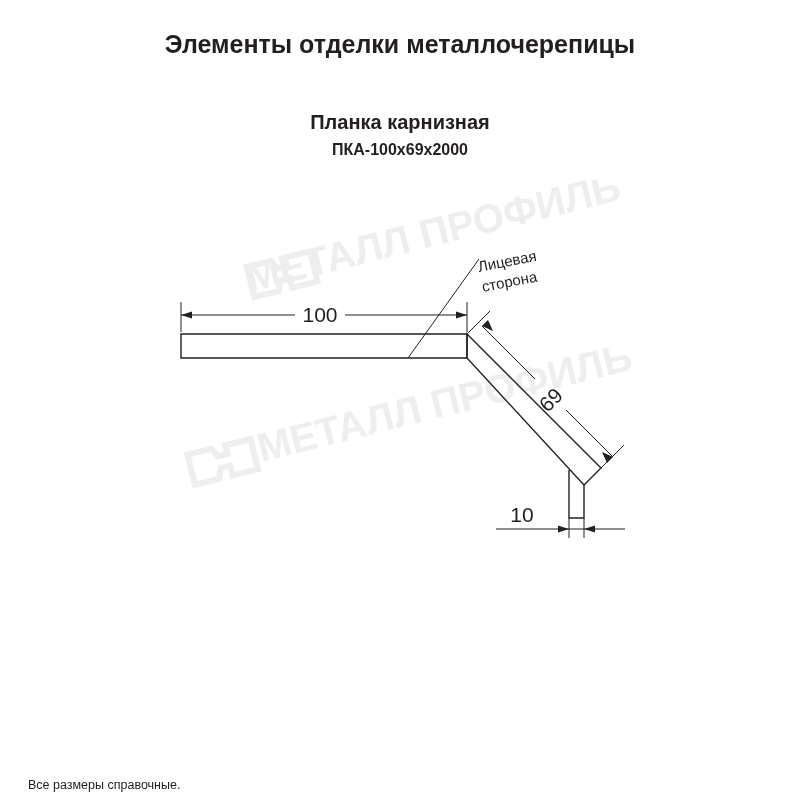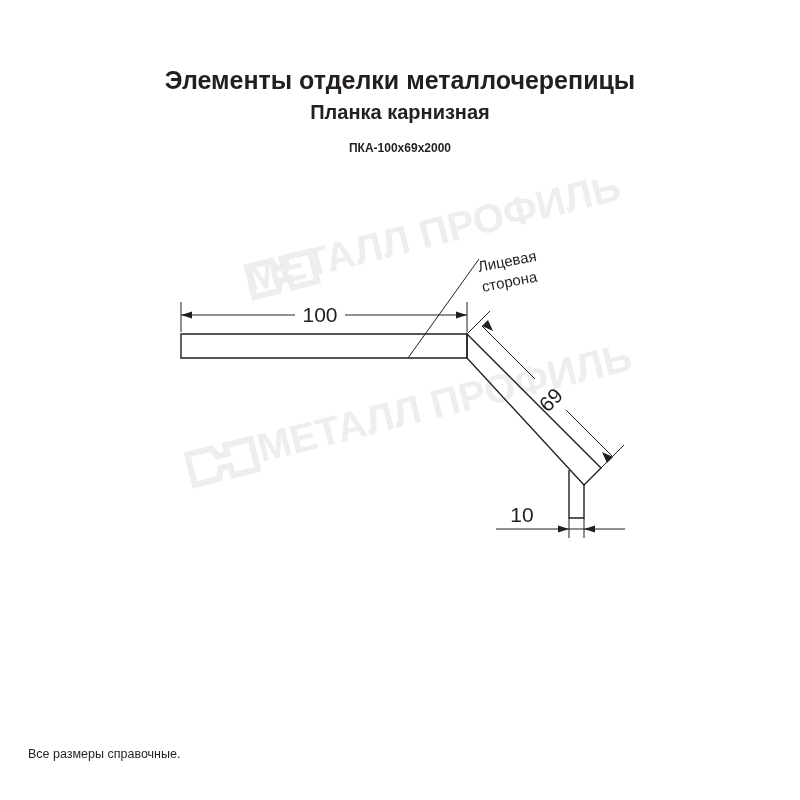--- a/index.html
+++ b/index.html
@@ -23,57 +23,56 @@
   }
   .title-main {
     position: absolute;
     left: 0;
     top: 30px;
     width: 800px;
     text-align: center;
     font-size: 25px;
     font-weight: bold;
     letter-spacing: 0px;
-    margin-top: 36px;
   }
   .title-sub {
     position: absolute;
     left: 0;
-    top: 101px;
+    top: 111px;
     width: 800px;
     text-align: center;
     font-size: 20px;
     font-weight: bold;
   }
   .title-code {
     position: absolute;
     left: 0;
     top: 141px;
     width: 800px;
     text-align: center;
-    font-size: 12px;
+    font-size: 16px;
     font-weight: bold;
   }
   .drawing {
     position: absolute;
     left: 0;
     top: 180px;
     width: 800px;
     height: 520px;
   }
   .footer {
     position: absolute;
     left: 28px;
     top: 744px;
     width: 744px;
     font-size: 12.5px;
     line-height: 20px;
     color: #231f20;
   }
-  .footer div { white-space: nowrap; }
+  .footer div { white-space: nowrap; margin-top: 31px; }
   svg { display: block; }
   .wm { pointer-events: none; }
 </style>
 </head>
 <body>
 
 <div class="page">
 
   <div class="title-main">Элементы отделки металлочерепицы</div>
   <div class="title-sub">Планка карнизная</div>

